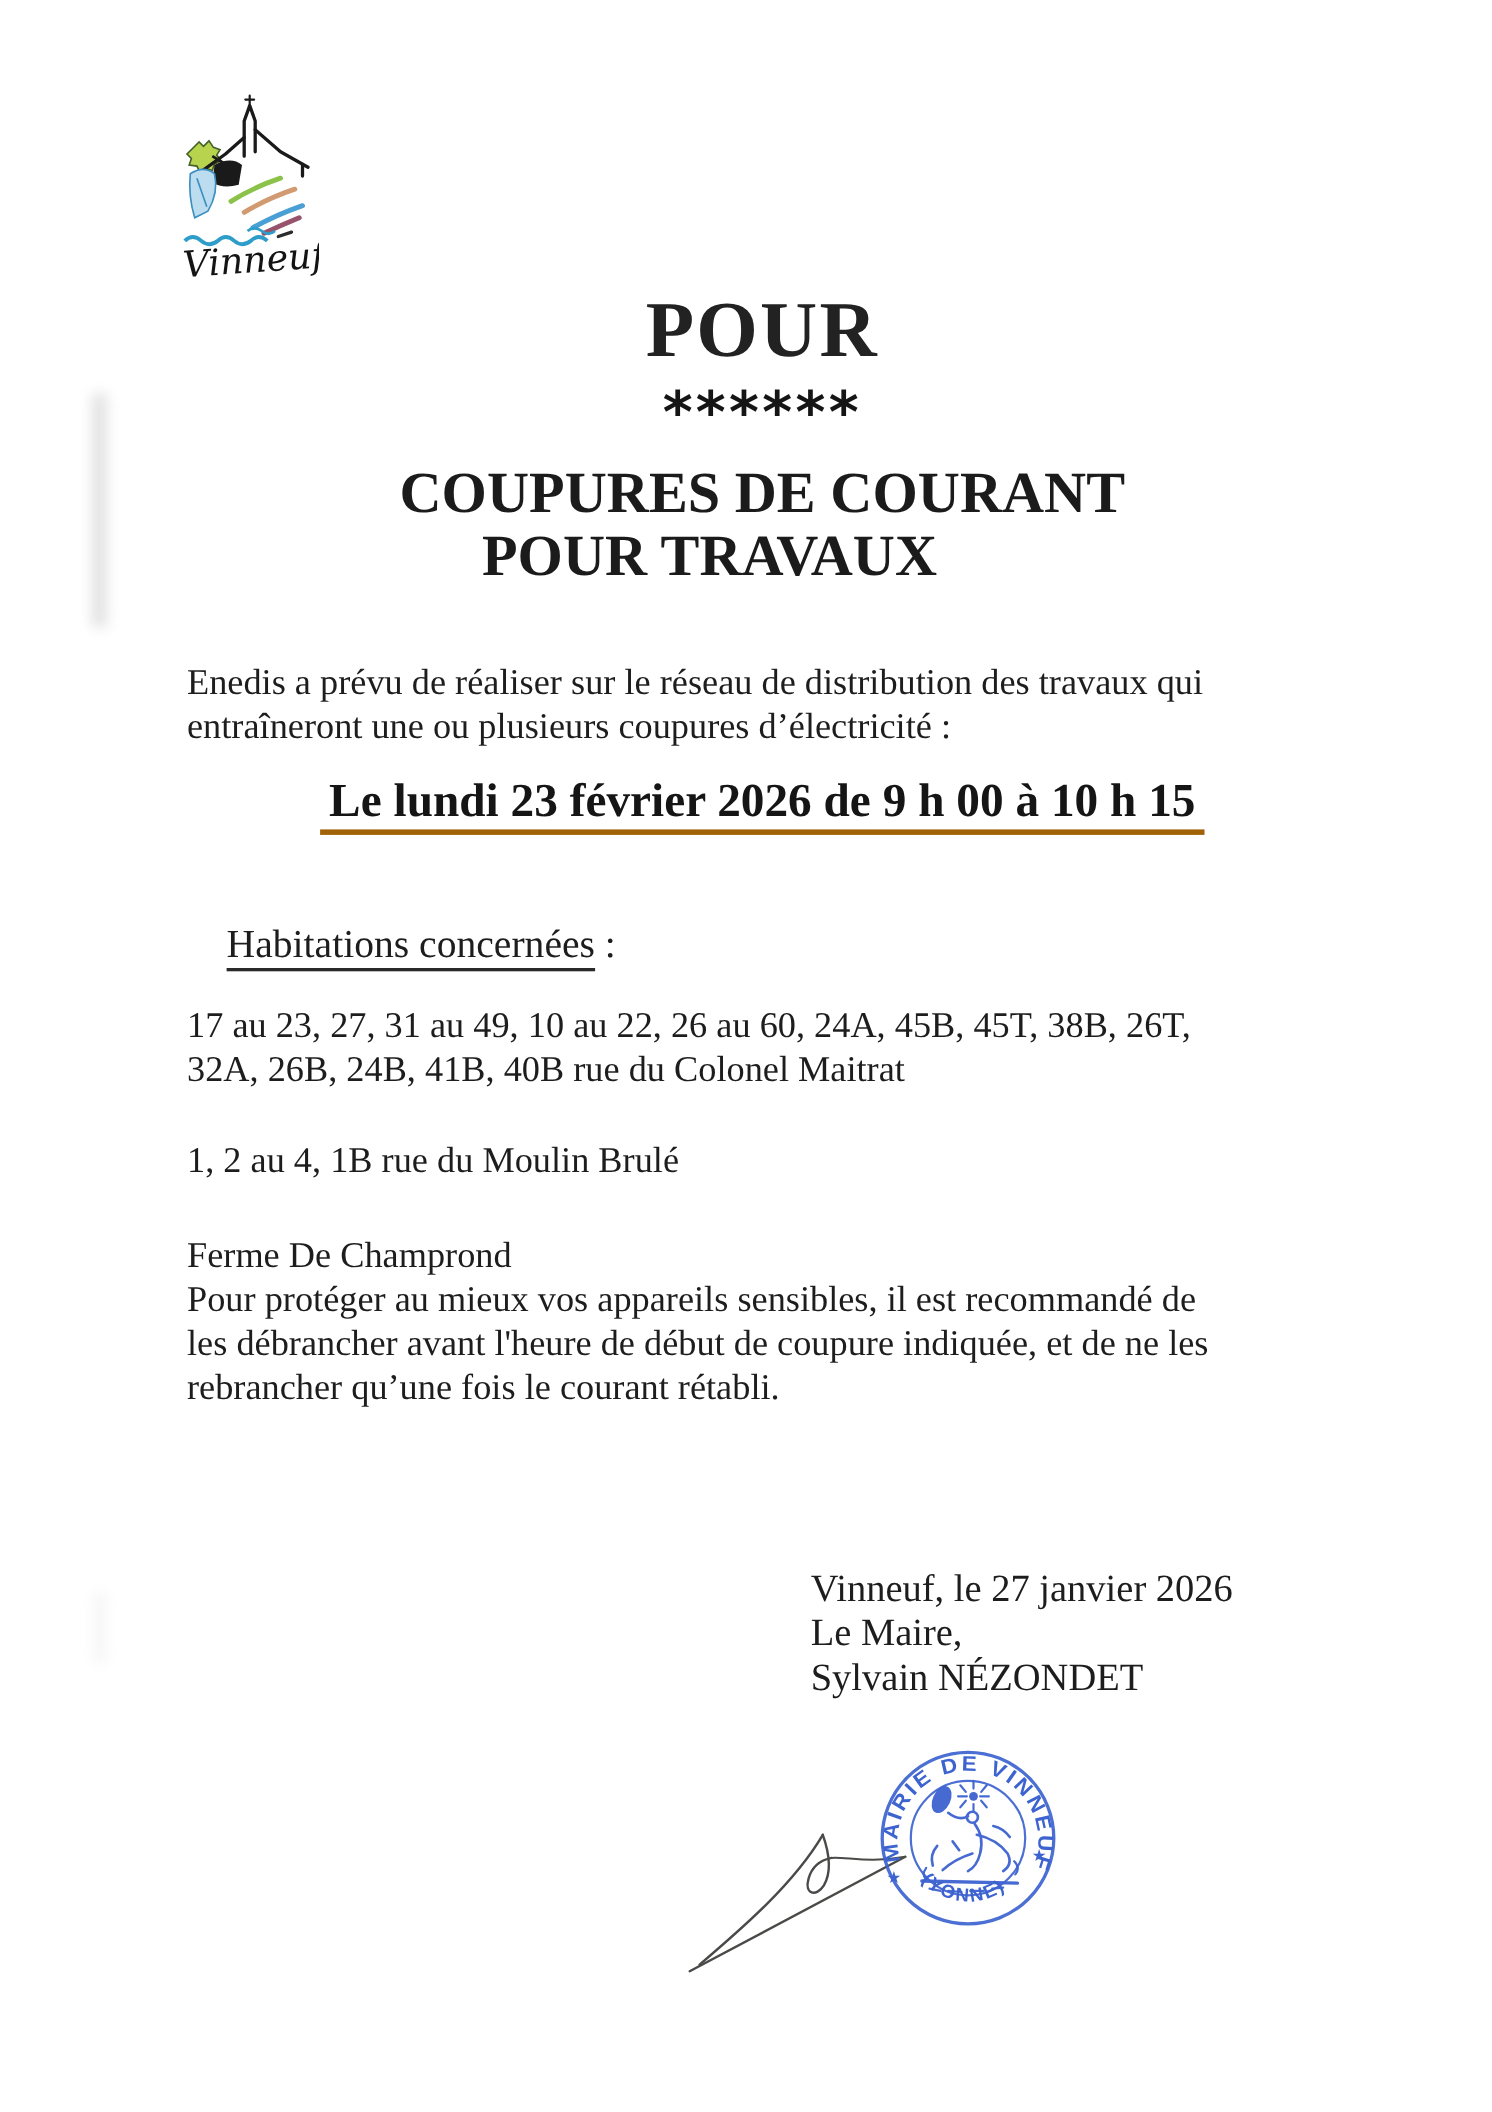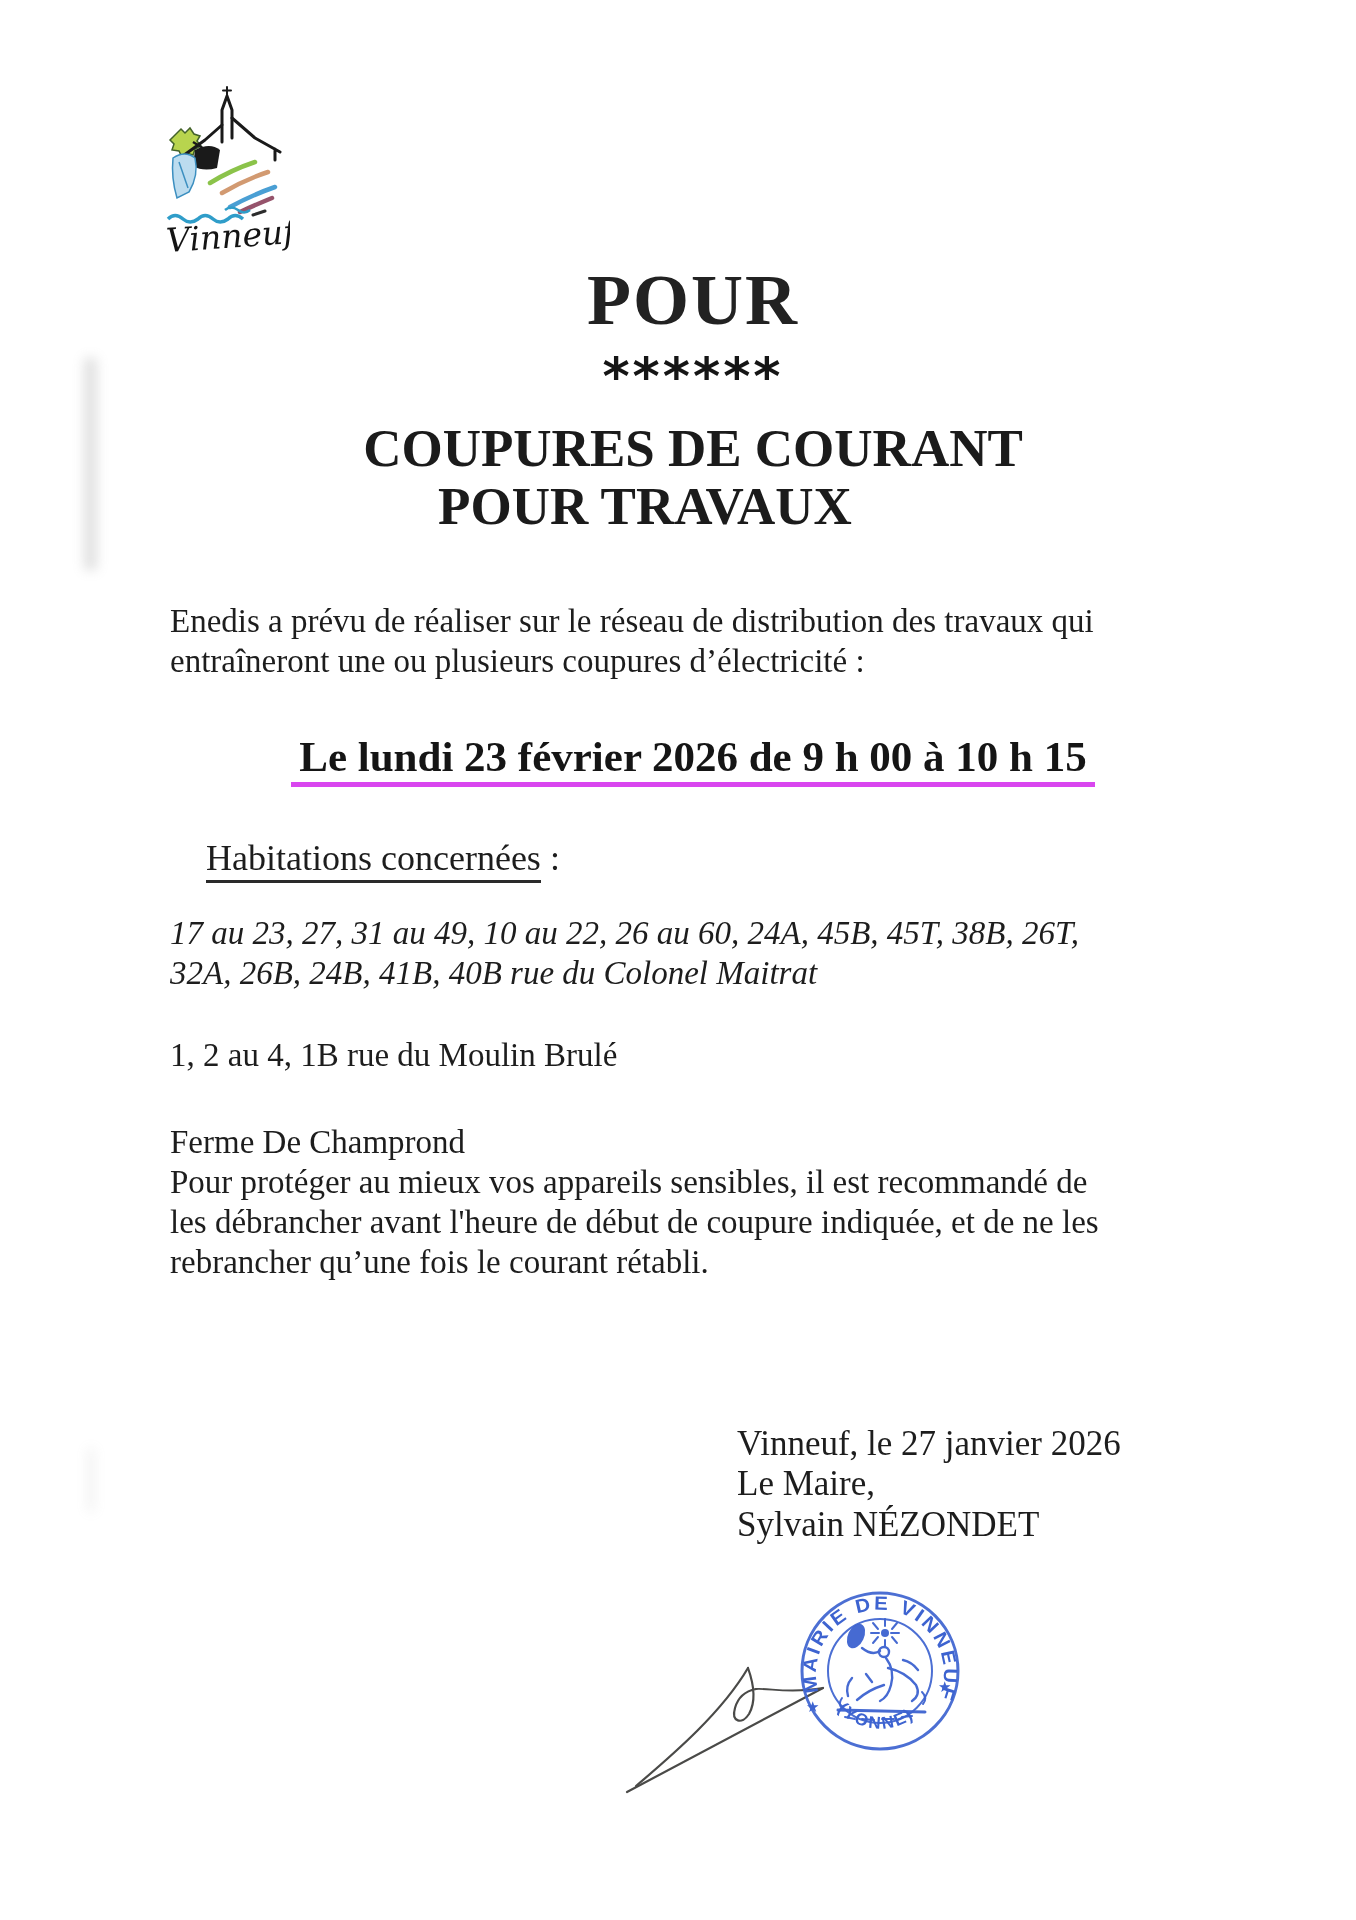--- a/index.html
+++ b/index.html
@@ -19,27 +19,27 @@
 
   .title{top:264px;font-size:72px;font-weight:bold;line-height:1;letter-spacing:2px;color:#222;}
   .separator{top:350px;font-family:"DejaVu Sans",sans-serif;font-weight:bold;
              font-size:52px;line-height:1;letter-spacing:3px;color:#151515;}
   .subtitle{top:419px;font-size:53px;font-weight:bold;line-height:58px;color:#1b1b1b;}
   .subtitle .line2{display:inline-block;margin-right:96px;}
 
   .intro{top:568px;}
 
   .date-heading{top:705px;font-size:43px;font-weight:bold;line-height:1.1;color:#151515;}
-  .date-heading .underlined{display:inline-block;border-bottom:5px solid #d946ef;
-                            padding:0 8px 2px 8px;margin-top:28px;}
+  .date-heading .underlined{display:inline-block;border-bottom:5px solid #a16207;
+                            padding:0 8px 2px 8px;}
 
   .habitations{top:797px;font-size:36px;line-height:1.15;}
   .habitations .u{border-bottom:3px solid #2a2a2a;padding-bottom:2px;text-align:center;}
 
-  .addr1{top:880px;font-style:italic;}
+  .addr1{top:880px;}
   .addr2{top:1002px;}
   .addr3{top:1089px;}
   .advice{top:1114px;margin-top:48px;}
 
   .closing-line{position:absolute;left:737px;font-size:35px;line-height:1.15;white-space:pre;}
   .place-date{top:1379px;margin-top:45px;}
   .signer-role{top:1464px;}
   .signer-name{top:1505px;}
 
   .logo-svg{position:absolute;left:165px;top:80px;}

